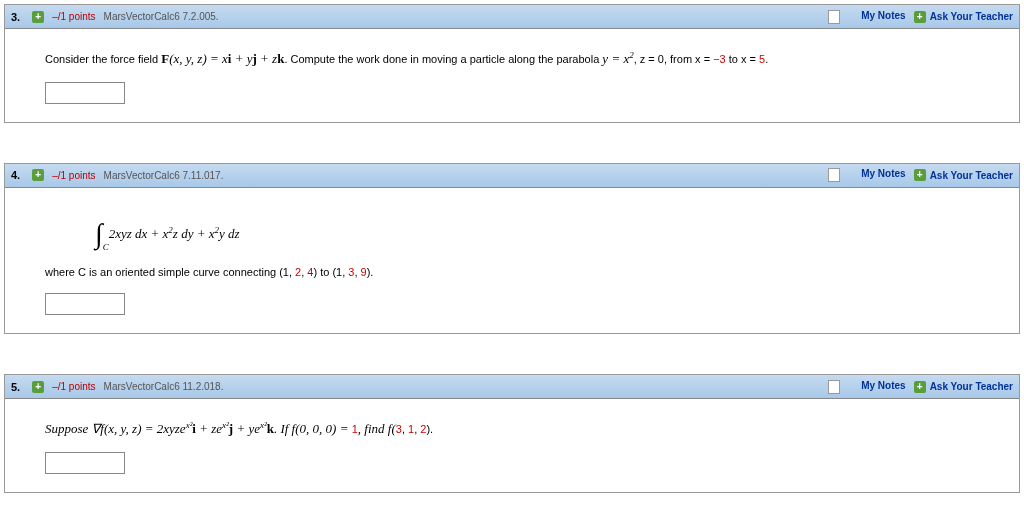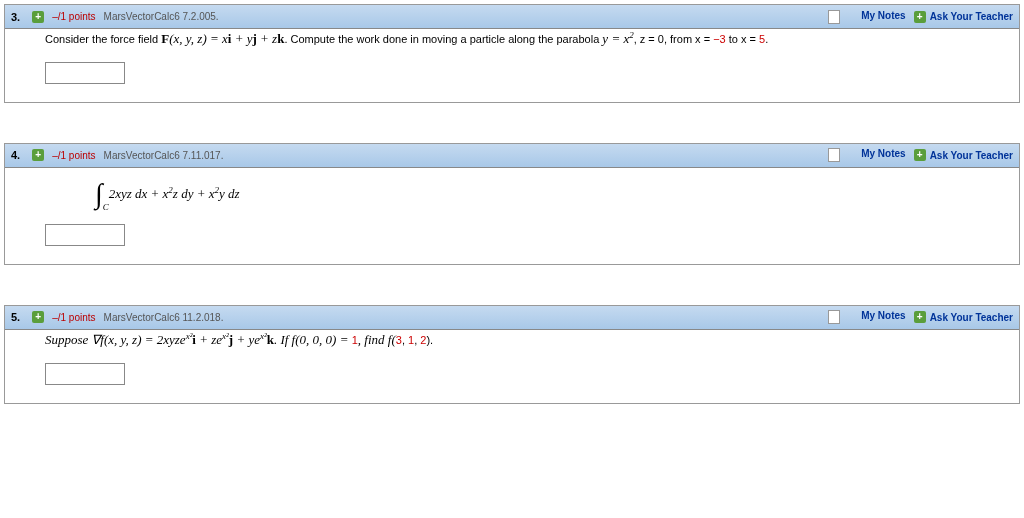--- a/index.html
+++ b/index.html
@@ -85,21 +85,21 @@
     .ask-teacher {
       color: #003399;
       font-weight: bold;
       font-size: 10px;
       cursor: pointer;
       display: flex;
       align-items: center;
       gap: 4px;
     }
     .question-body {
-      padding: 0 40px 18px 40px;
+      padding: 20px 40px 18px 40px;
     }
     .question-text {
       font-size: 11px;
       line-height: 1.6;
       color: #000;
       margin-bottom: 12px;
     }
     .answer-input {
       width: 80px;
       height: 22px;
@@ -192,20 +192,23 @@
         <span class="expand-icon">+</span>
         <span>Ask Your Teacher</span>
       </a>
     </div>
   </div>
   <div class="question-body">
     <div class="integral-line">
       <span class="integral-sym">∫<span class="integral-sub">C</span></span>
       <span class="formula">2<i>xyz dx</i> + <i>x</i><sup>2</sup><i>z dy</i> + <i>x</i><sup>2</sup><i>y dz</i></span>
     </div>
+    <div class="question-text">
+      <span>where C is an oriented simple curve connecting (1, </span><span class="math-red">2</span><span>, </span><span class="math-red">4</span><span>) to (1, </span><span class="math-red">3</span><span>, </span><span class="math-red">9</span><span>).</span>
+    </div>
     <input type="text" class="answer-input" style="">
   </div>
 </div>
 
 <div class="question-block" style="margin-bottom:4px;">
   <div class="question-header">
     <div class="header-left">
       <span class="q-number">5.</span>
       <span class="expand-icon">+</span>
       <span class="points">–/1 points</span>

